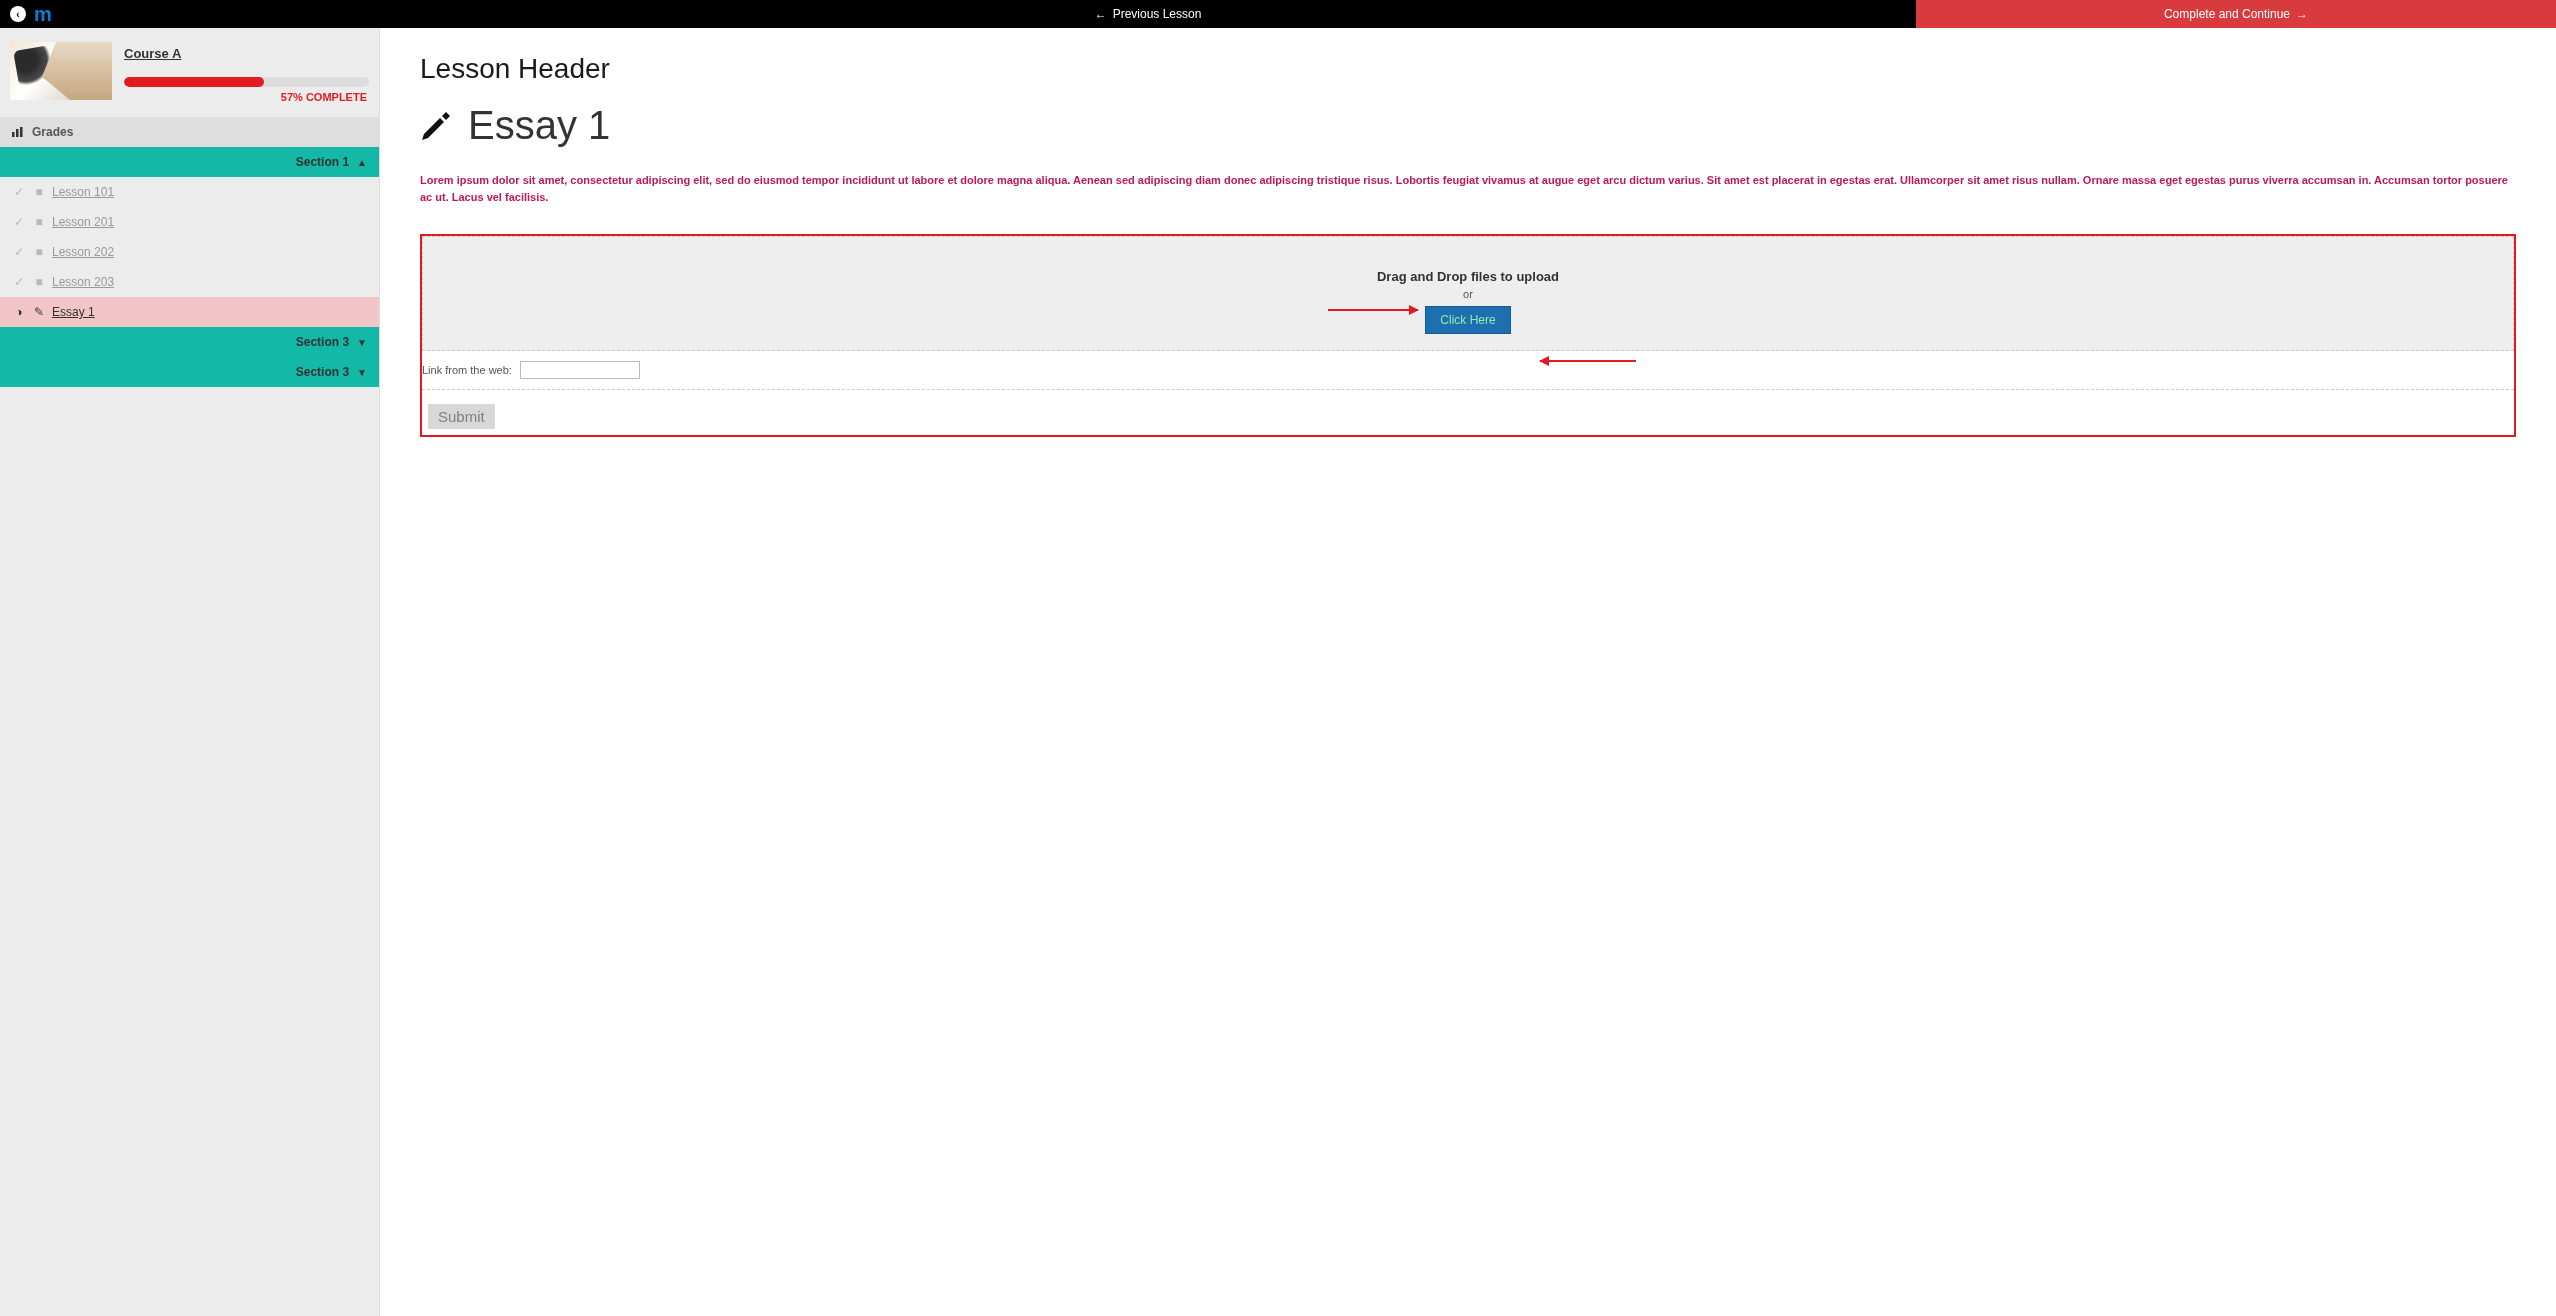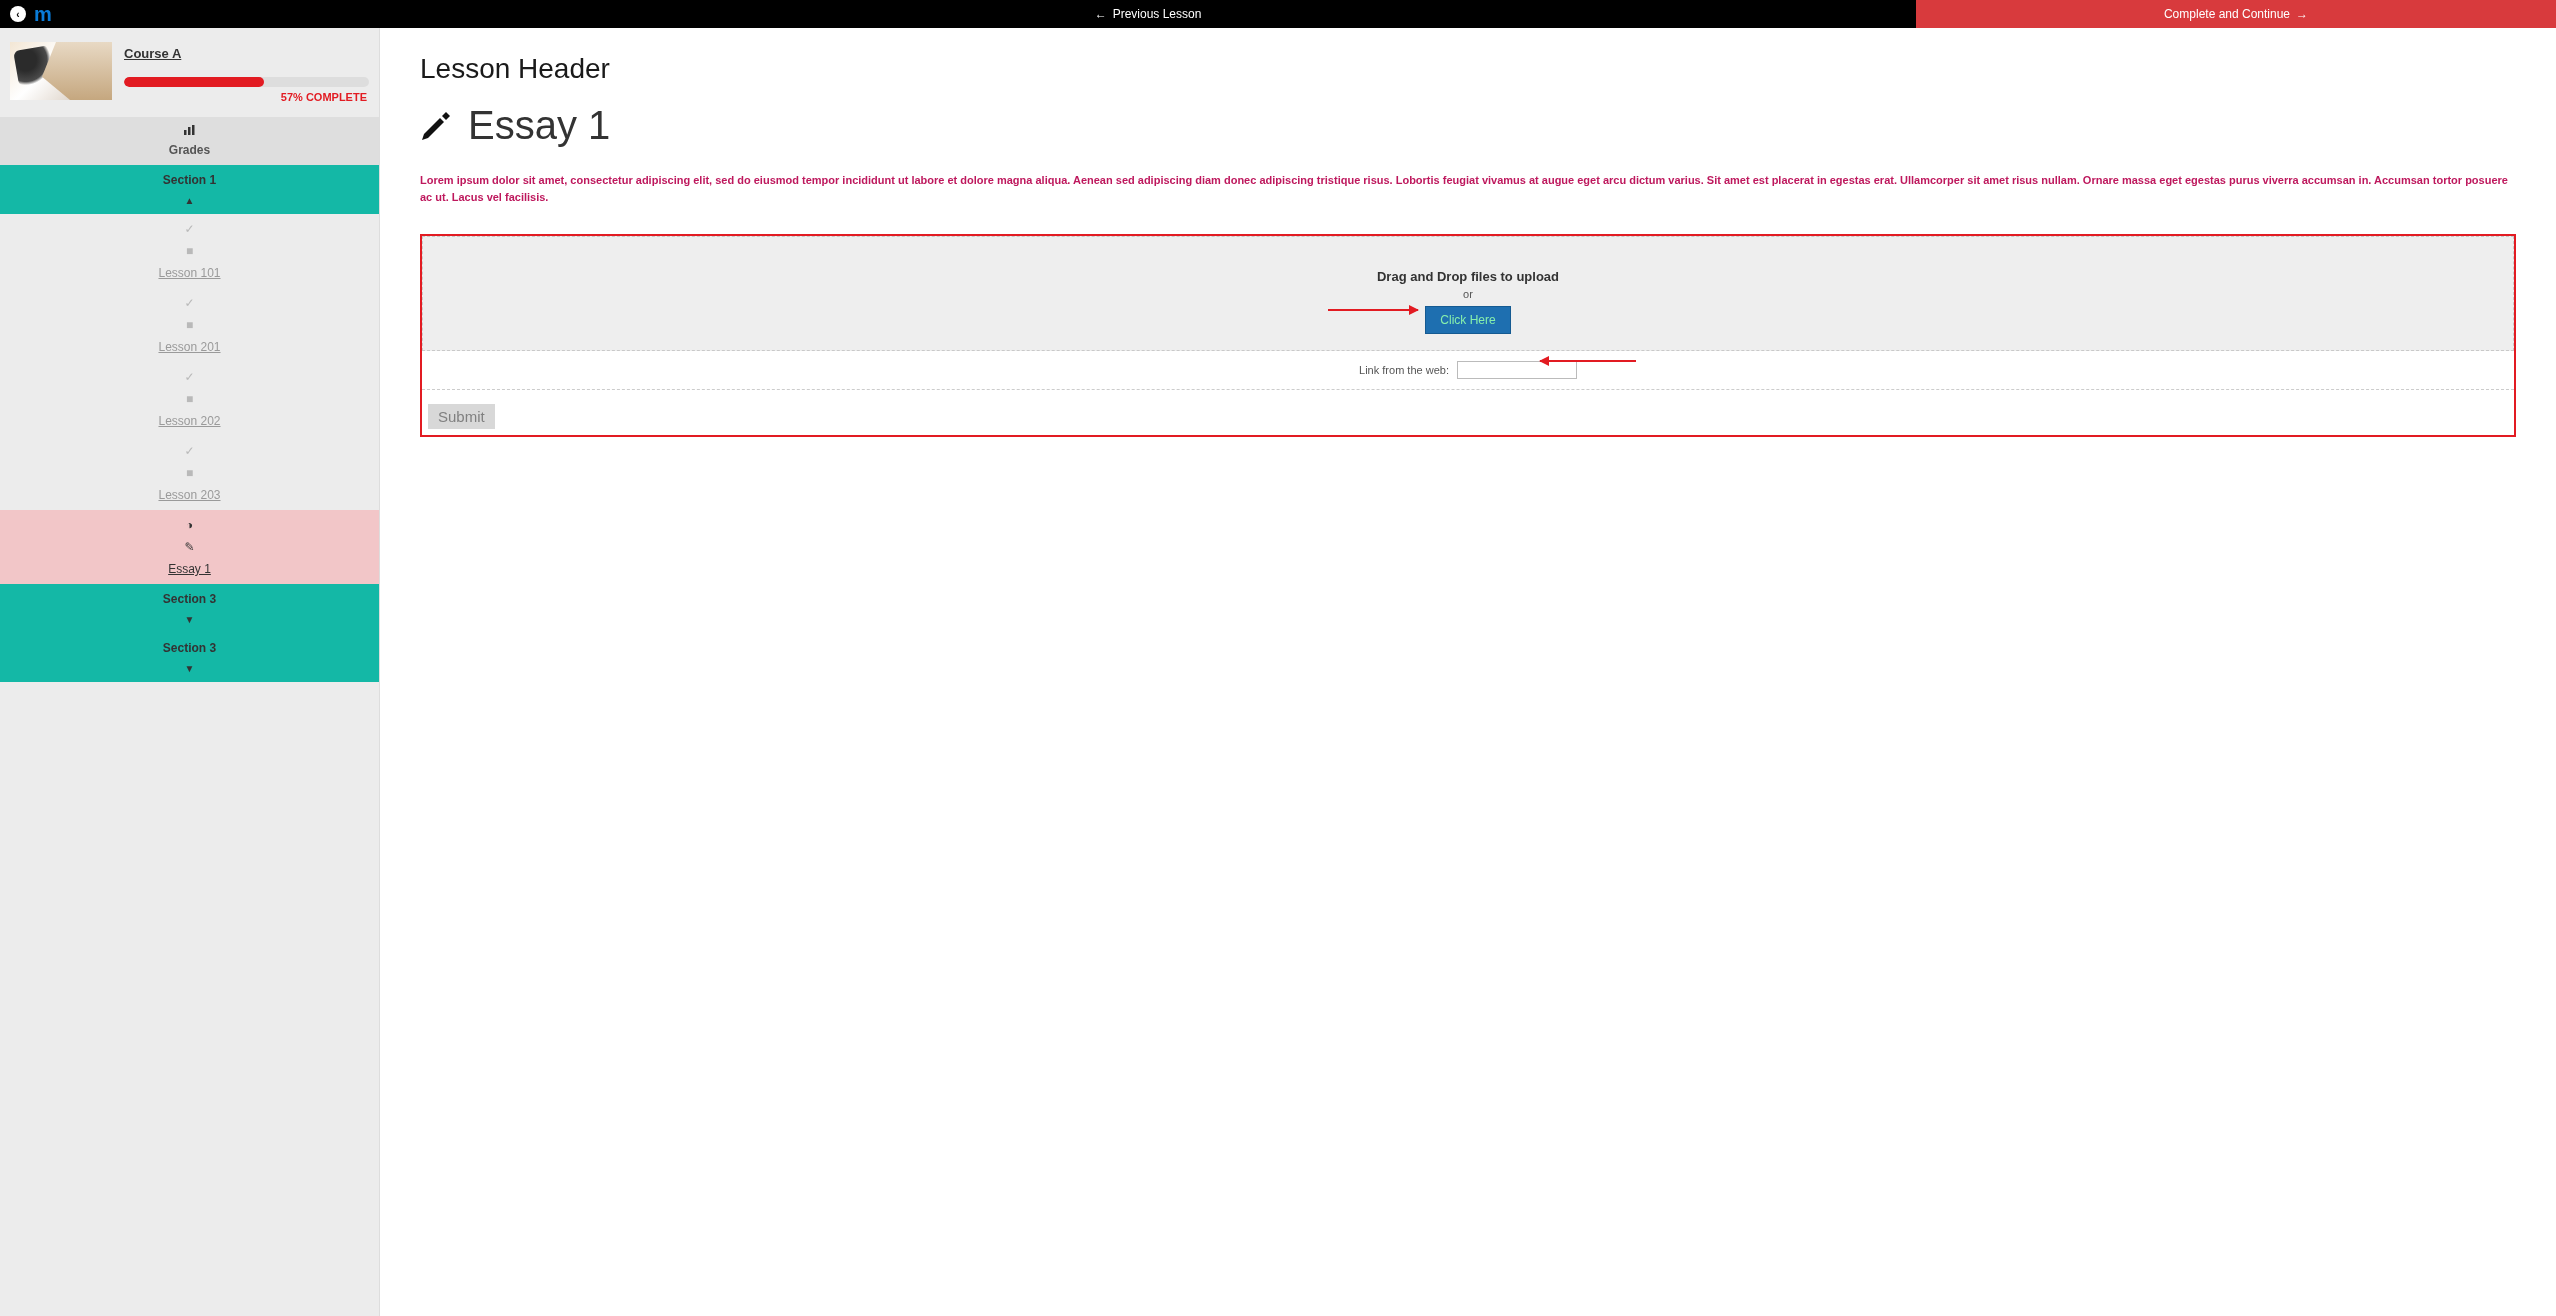--- a/index.html
+++ b/index.html
@@ -25,21 +25,21 @@
   .thumb { width:102px; height:58px; background:linear-gradient(135deg,#f3e6d4 0%, #fff 40%, #c9b9a8 100%); position:relative; overflow:hidden; }
   .thumb::before { content:""; position:absolute; left:6px; top:6px; width:36px; height:36px; background:radial-gradient(circle at 30% 30%, #2b2b2b 30%, #4a4a4a 60%, transparent 70%); border-radius:6px; transform:rotate(-10deg);}
   .thumb::after { content:""; position:absolute; right:0; top:0; width:70px; height:58px; background:linear-gradient(180deg,#e8d9c4,#c5a77f); clip-path: polygon(20% 0, 100% 0, 100% 100%, 40% 100%, 0 60%); }
   .course-info { flex:1; padding-top:2px; }
   .course-title { font-weight:bold; font-size:13px; text-decoration:underline; color:#333; cursor:pointer; display:inline-block; margin-bottom:16px;}
   .progress-track { width:100%; height:10px; background:#ddd; border-radius:5px; overflow:hidden; }
   .progress-fill { height:100%; background:#e21b22; border-radius:5px; }
   .progress-label { text-align:right; font-size:11px; color:#e21b22; font-weight:600; margin-top:4px; padding-right:2px;}
 
   
-  .side-item { display:flex; align-items:center; gap:8px; padding:8px 12px; font-size:12px; color:#555; cursor:pointer;flex-direction:column; }
+  .side-item { display:flex; align-items:center; gap:8px; padding:8px 12px; font-size:12px; color:#555; cursor:pointer; }
   .side-item.header { background:#14b8a6; font-weight:bold; color:#333; justify-content:flex-end; }
   .side-item.header .chev { font-size:10px; }
   .side-item.grades { background:#dedede; font-weight:bold; }
   .lesson { padding-left:12px; color:#9a9a9a; font-size:12px; }
   .lesson .status { color:#b9b9b9; width:14px; text-align:center; }
   .lesson .doc { color:#b9b9b9; width:10px; text-align:center;}
   .lesson .name { text-decoration:underline; }
   .lesson.active { background:#f2c6c8; color:#333; }
   .lesson.active .status{ color:#333;}
   .lesson.active .doc{ color:#333;}
@@ -51,21 +51,21 @@
   .essay-title .pencil { width:32px; height:32px; }
   .essay-title h1 { font-size:40px; font-weight:400; }
   .body-text { font-size:11px; font-weight:600; line-height:1.55; color:#be185d; margin-bottom:28px;}
 
   
   .upload-wrap { border:2px solid #e21b22; padding:0; background:#fff; }
   .drop-zone { background:#eeeeee; border:1px dashed #c9c9c9; text-align:center; padding:32px 10px 16px 10px; position:relative; }
   .drop-title { font-size:13px; font-weight:700; margin-bottom:4px;}
   .drop-or { font-size:11px; color:#555; margin-bottom:6px;}
   .btn-primary { display:inline-block; background:#1e6fb0; color:#86efac; font-size:12px; padding:6px 14px; border:1px solid #155a91; cursor:pointer;}
-  .link-row { display:flex; align-items:center; justify-content:center; gap:8px; padding:10px 0; font-size:11px; color:#555; border-bottom:1px dashed #ccc; position:relative;}
+  .link-row { display:flex; align-items:center; justify-content:flex-start; gap:8px; padding:10px 0; font-size:11px; color:#555; border-bottom:1px dashed #ccc; position:relative;}
   .link-row input { width:120px; height:18px; border:1px solid #bbb; font-size:11px; padding:1px 4px;}
   .submit-row { padding:14px 6px 6px 6px;}
   .btn-disabled { background:#d8d8d8; color:#808080; font-size:15px; padding:4px 10px; border:none;}
 
   
   .arrow { position:absolute; height:2px; background:#e21b22; }
   .arrow::after { content:""; position:absolute; right:-1px; top:-4px; border-left:10px solid #e21b22; border-top:5px solid transparent; border-bottom:5px solid transparent;}
   .arrow.rev::after { left:-1px; right:auto; border-left:none; border-right:10px solid #e21b22;}
   .arrow1 { width:90px; left:calc(50% - 140px); top:72px; } 
   .arrow2 { width:96px; left:calc(50% + 72px); top:9px; } 

